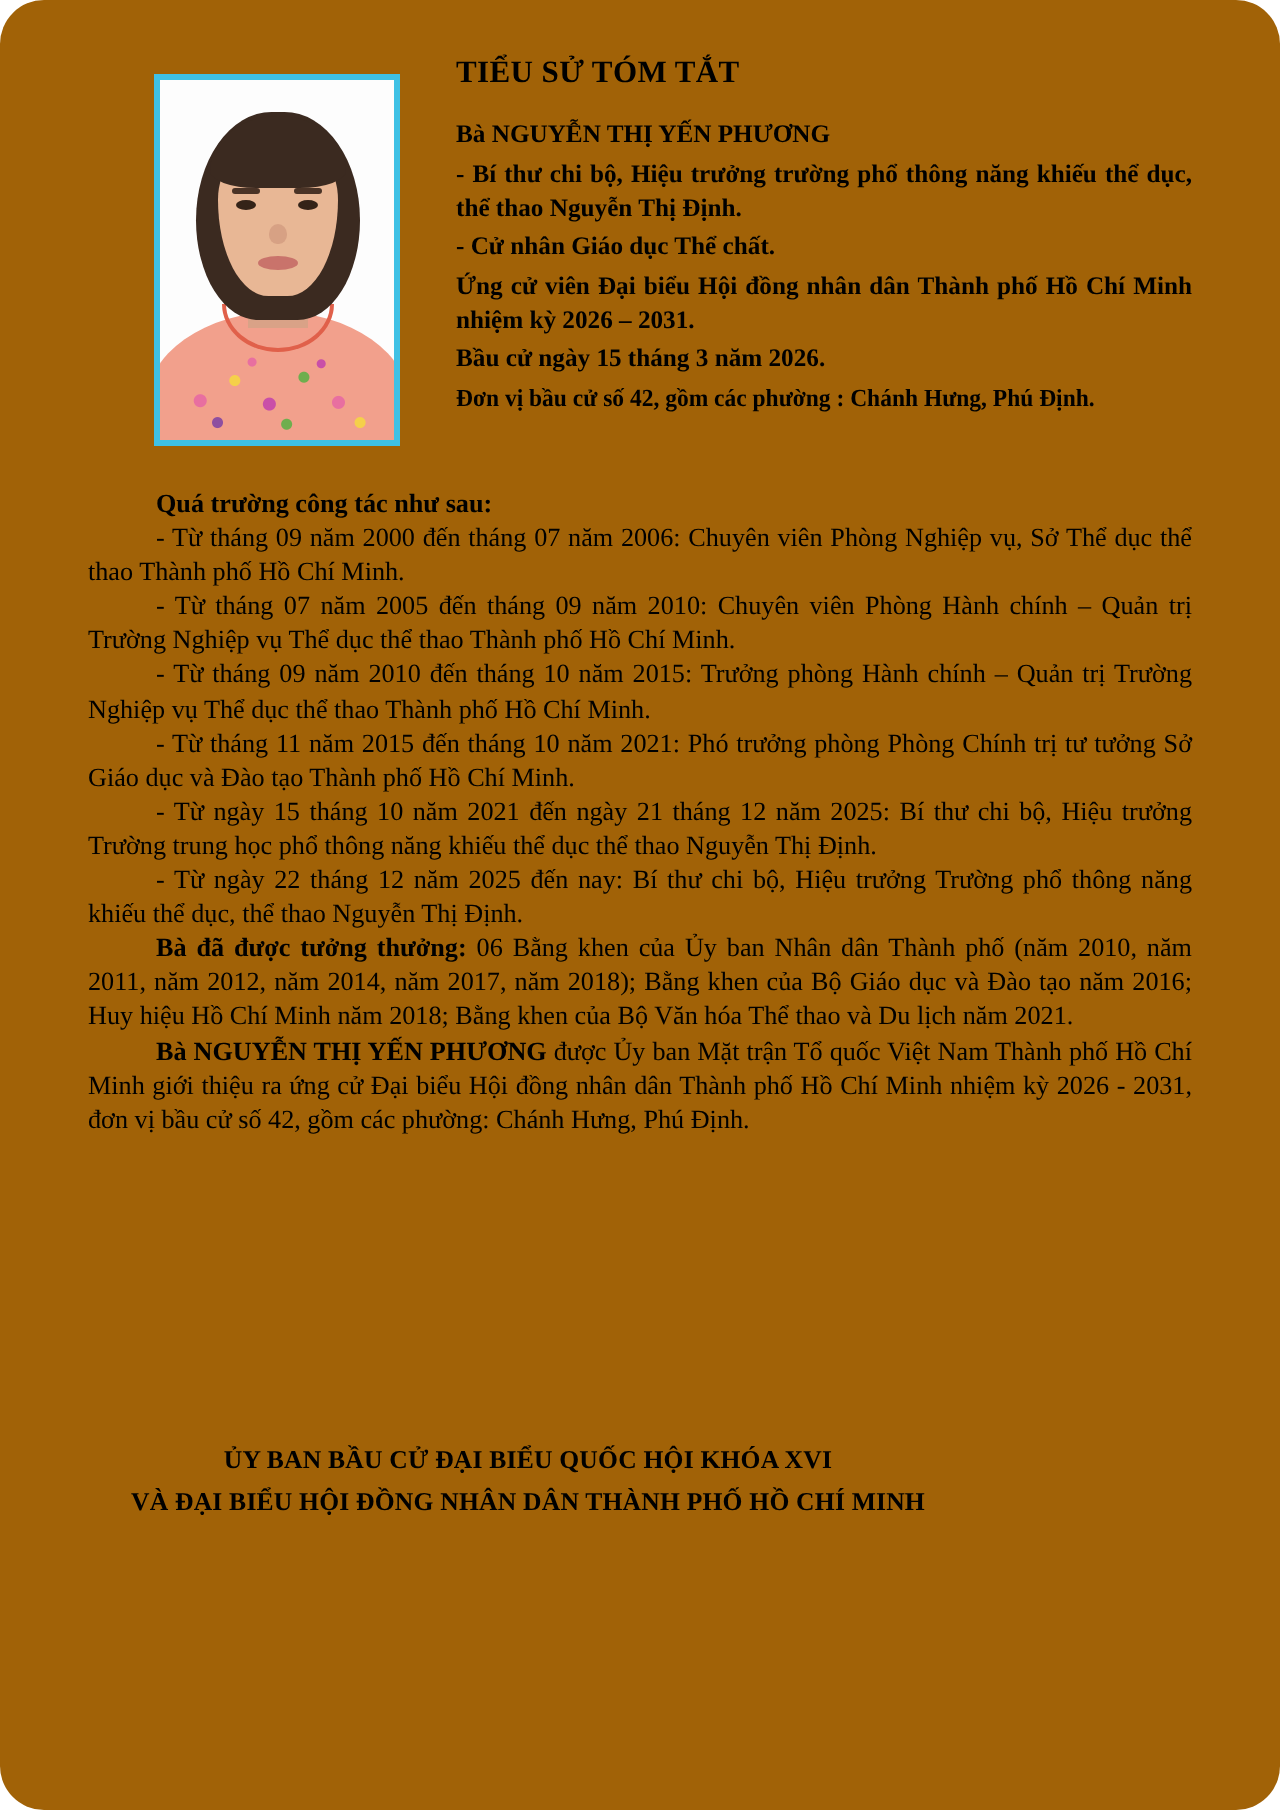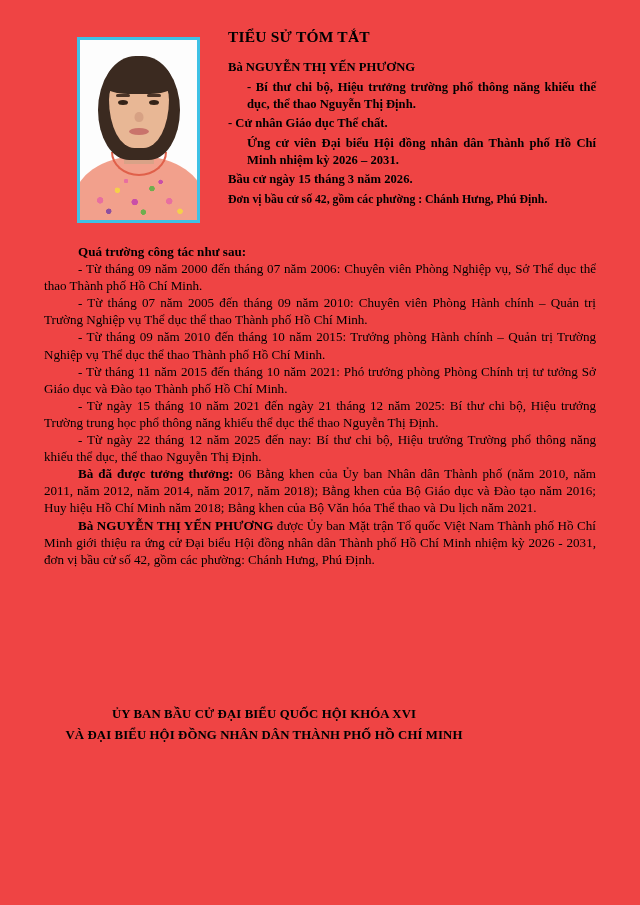--- a/index.html
+++ b/index.html
@@ -14,21 +14,22 @@
     color: #000000;
     -webkit-font-smoothing: antialiased;
   }
 
   .page {
     position: relative;
     width: 640px;
     height: 905px;
     box-sizing: border-box;
     overflow: hidden;
-    background: #ef4444;
+    background: #a16207;
+    border-radius: 22px;
   }
 
   
   .header {
     position: absolute;
     left: 0;
     top: 28px;
     width: 640px;
     height: 200px;
   }
@@ -191,21 +192,20 @@
   }
   .hline {
     font-size: 12.6px;
     font-weight: bold;
     line-height: 1.33;
     margin: 0 0 3px 0;
   }
   .hline.just {
     text-align: justify;
     text-align-last: left;
-    margin-left: 19px;
   }
   .hline-condensed {
     font-size: 12.3px;
     font-weight: bold;
     line-height: 1.33;
     margin: 0;
     transform: scaleX(0.955);
     transform-origin: left center;
     white-space: nowrap;
   }
@@ -231,21 +231,21 @@
   }
   .para + .para {
     margin-top: 0;
   }
   .b { font-weight: bold; }
 
   
   .footer {
     position: absolute;
     left: 0;
-    top: 704px;
+    top: 720px;
     width: 528px;
     text-align: center;
   }
   .footer-line {
     font-size: 12.8px;
     font-weight: bold;
     line-height: 21px;
     letter-spacing: 0.1px;
     margin: 0;
   }

